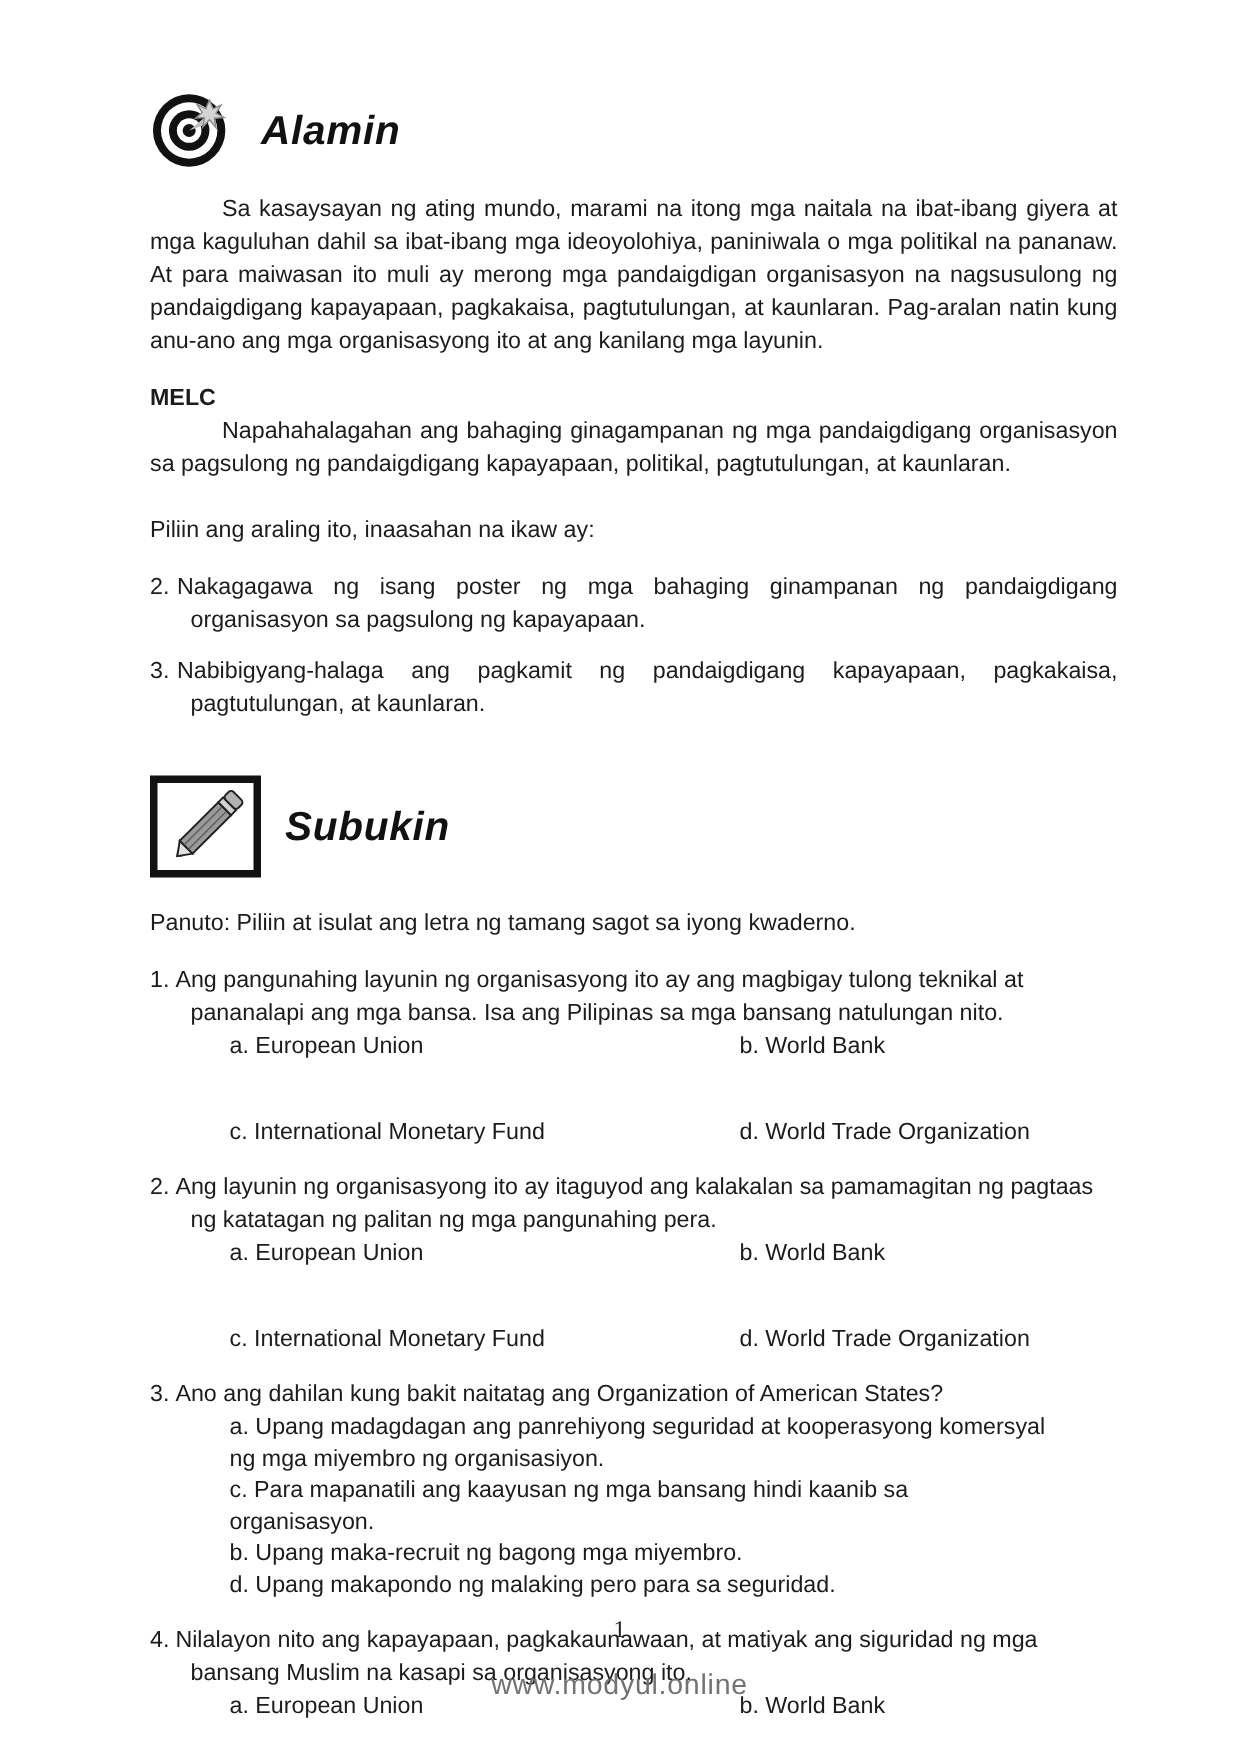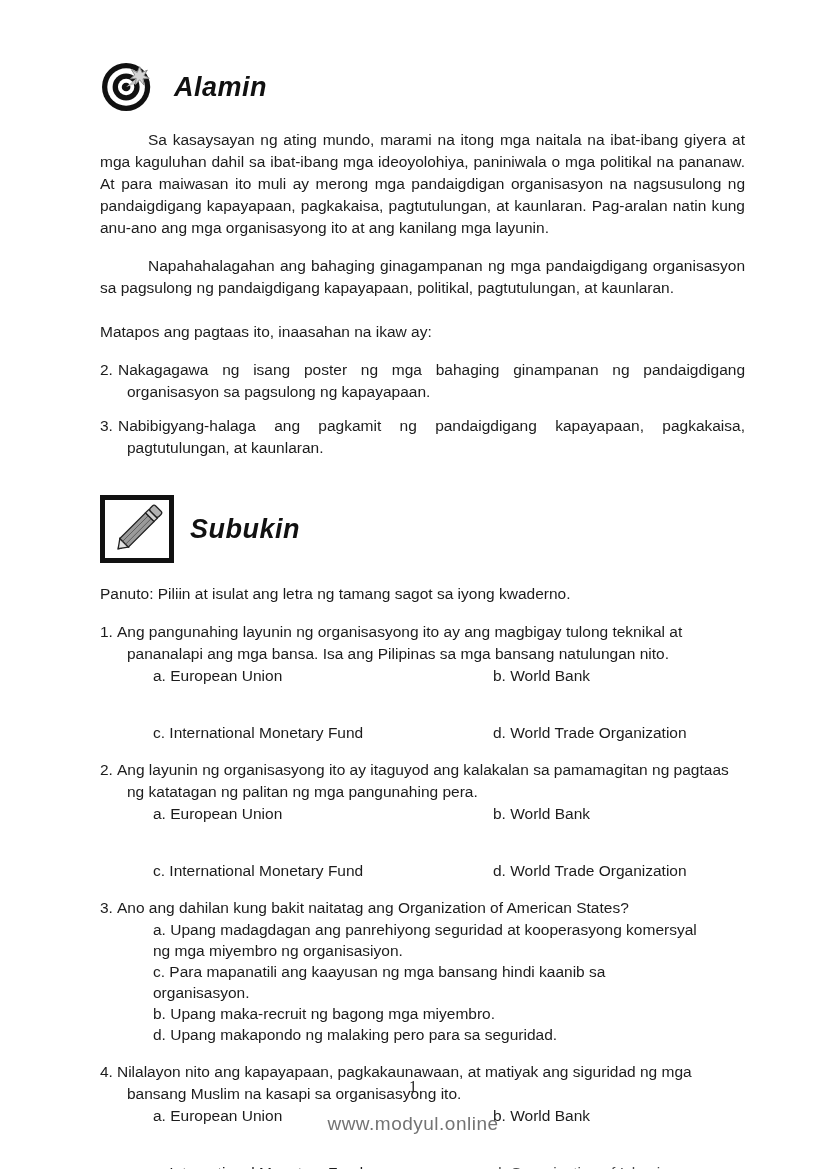--- a/index.html
+++ b/index.html
@@ -78,23 +78,24 @@
           <circle cx="27" cy="28" r="4.5" fill="#111"></circle>
           <polygon points="27,28 46,12 38,24" fill="#c2c2c2"></polygon>
           <polygon points="41,7 43.5,13 49,10.5 45.5,16 51,19 44.5,19.5 45.5,26 41,20.5 36.5,25.5 37.5,19 31.5,19.5 36,15.5 32.5,10 38.5,13" fill="#d4d4d4" stroke="#8a8a8a" stroke-width="1"></polygon>
         </svg>
       </span>
       <span class="section-title">Alamin</span>
     </div>
 
     <p class="intro">Sa kasaysayan ng ating mundo, marami na itong mga naitala na ibat-ibang giyera at mga kaguluhan dahil sa ibat-ibang mga ideoyolohiya, paniniwala o mga politikal na pananaw. At para maiwasan ito muli ay merong mga pandaigdigan organisasyon na nagsusulong ng pandaigdigang kapayapaan, pagkakaisa, pagtutulungan, at kaunlaran. Pag-aralan natin kung anu-ano ang mga organisasyong ito at ang kanilang mga layunin.</p>
 
+    <div class="melc-heading">MELC</div>
     <div class="melc-body">Napahahalagahan ang bahaging ginagampanan ng mga pandaigdigang organisasyon sa pagsulong ng pandaigdigang kapayapaan, politikal, pagtutulungan, at kaunlaran.</div>
 
-    <div class="matapos">Matapos ang pagtaas ito, inaasahan na ikaw ay:</div>
+    <div class="matapos">Piliin ang araling ito, inaasahan na ikaw ay:</div>
 
     <div class="objectives">
       <div class="obj-item justified"><span class="obj-num">2.</span><span>Nakagagawa ng isang poster ng mga bahaging ginampanan ng pandaigdigang organisasyon sa pagsulong ng kapayapaan.</span></div>
       <div class="obj-item justified"><span class="obj-num">3.</span><span>Nabibigyang-halaga ang pagkamit ng pandaigdigang kapayapaan, pagkakaisa, pagtutulungan, at kaunlaran.</span></div>
     </div>
 
     <div class="header-row subukin-header">
       <span class="icon-box">
         <svg viewBox="0 0 64 58" width="60" height="54" aria-hidden="true">
           <g transform="translate(33,29) rotate(-45)">

